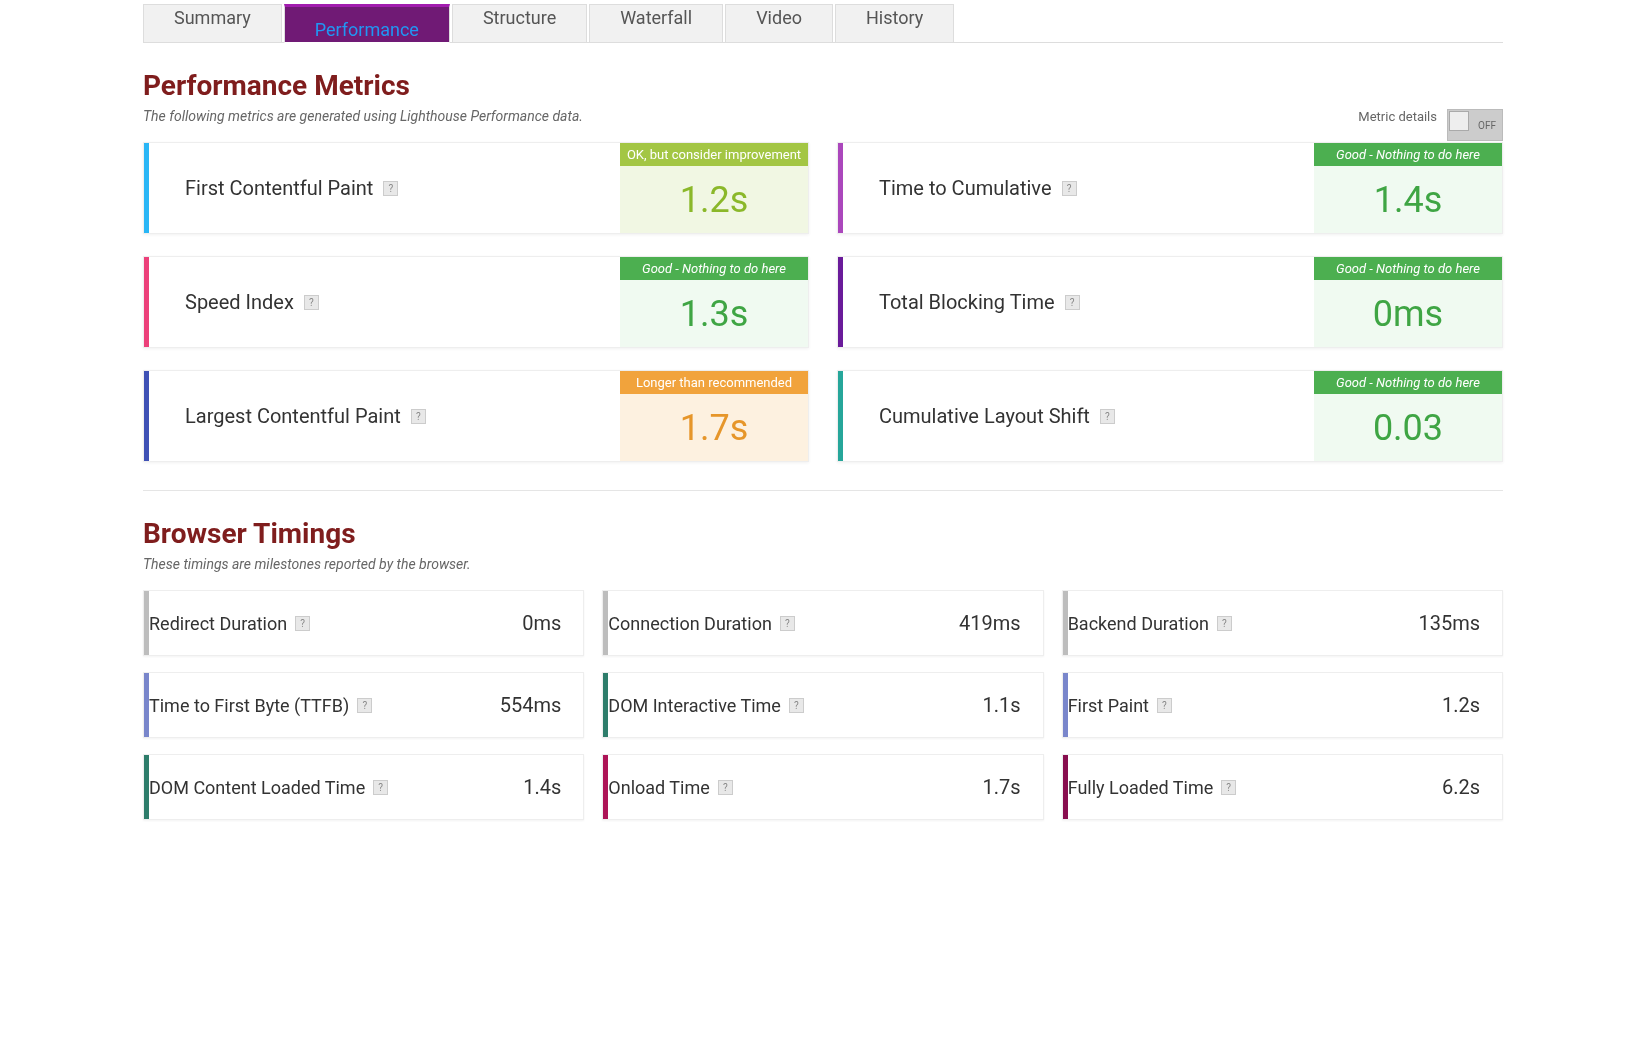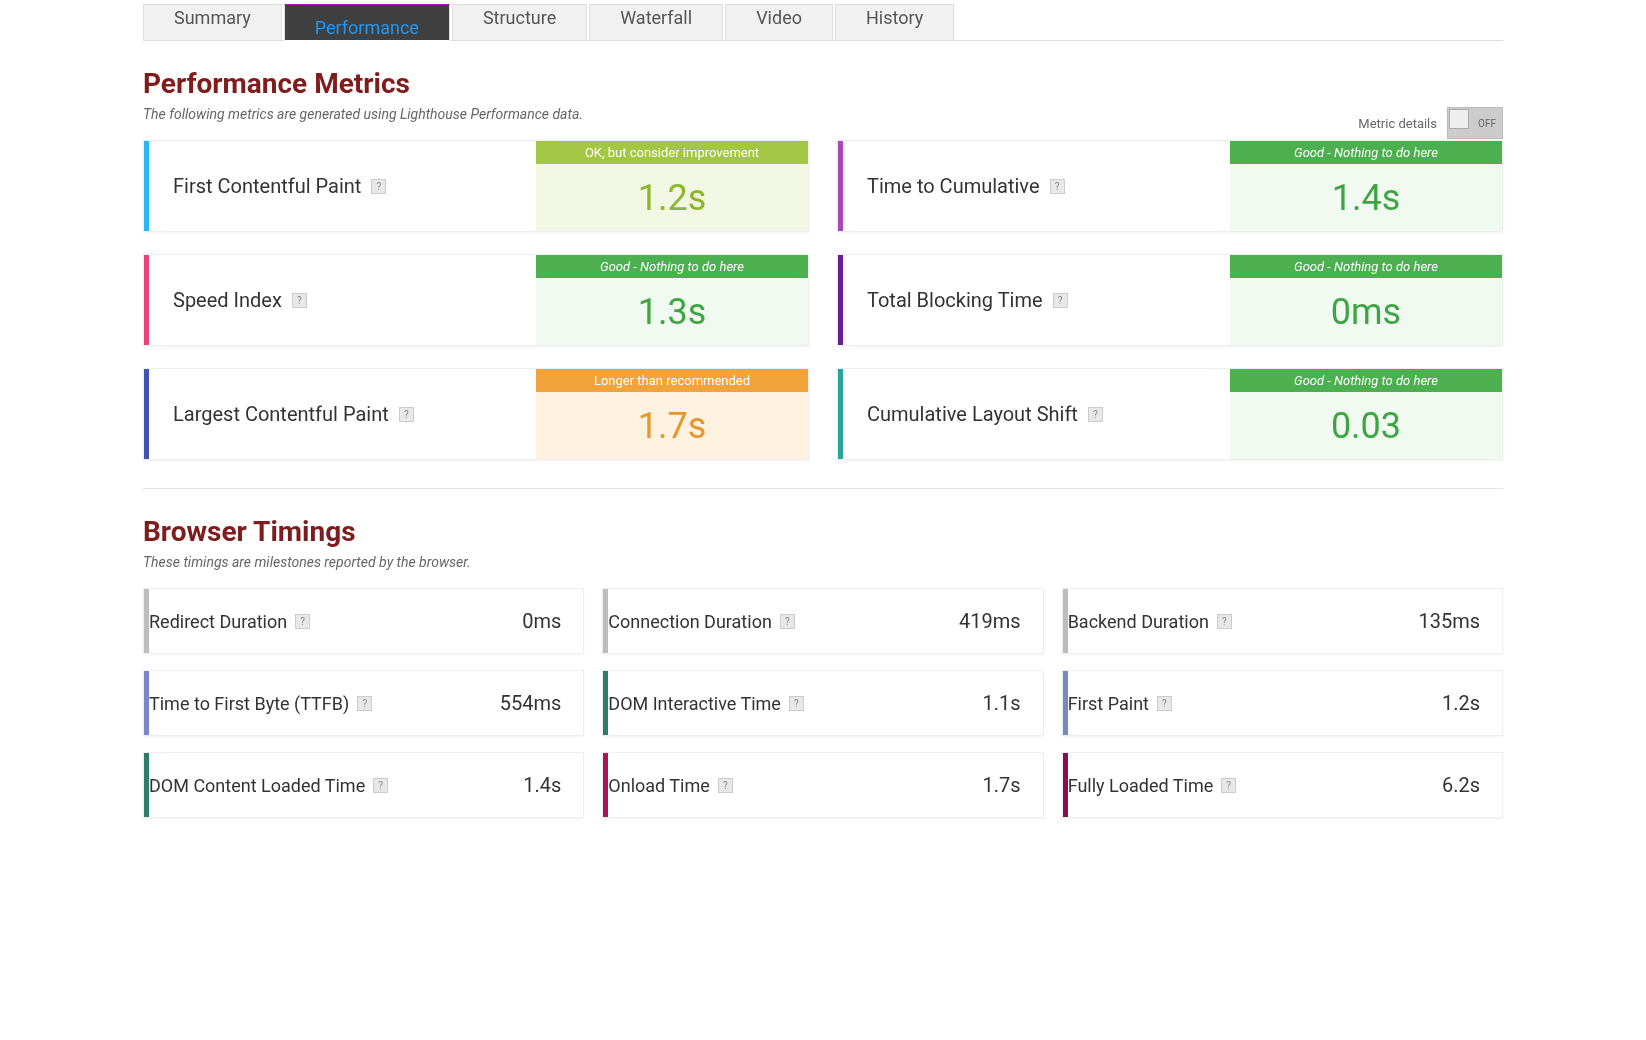--- a/index.html
+++ b/index.html
@@ -21,23 +21,23 @@
   padding: 2px 30px;
   font-size: 18px;
   color: #555;
   background: #f1f1f1;
   margin-right: 2px;
   cursor: pointer;
   border: 1px solid #ddd;
   border-bottom: none;
 }
 .tab.active {
-  background: #404040;
+  background: #701a75;
   color: #2196f3;
-  border-top: 1px solid #a21caf;
+  border-top: 3px solid #a21caf;
   border-bottom: 1px solid #fff;
   margin-bottom: -1px;
   padding-top: 12px;
 }
 
 
 .section-title {
   font-size: 28px;
   color: #7f1d1d;
   font-weight: 700;
@@ -50,21 +50,20 @@
   margin-bottom: 18px;
   font-style: italic;
 }
 .header-row {
   display: flex;
   justify-content: space-between;
   align-items: center;
 }
 .metric-details {
   display: flex;
-  align-items: center;
   gap: 10px;
   font-size: 13px;
   color: #666;
 }
 .toggle {
   width: 56px;
   height: 32px;
   background: #ccc;
   border: 1px solid #bbb;
   position: relative;
@@ -99,38 +98,38 @@
   height: 92px;
 }
 .metric-card .accent {
   width: 5px;
   flex-shrink: 0;
 }
 .metric-card .label {
   flex: 1;
   display: flex;
   align-items: center;
-  padding-left: 24px;
+  padding-left: 36px;
   font-size: 20px;
   color: #333;
   gap: 10px;
 }
 .help-icon {
   display: inline-flex;
   width: 15px; height: 15px;
   background: #e8e8e8;
   border: 1px solid #ccc;
   font-size: 10px;
   color: #888;
   align-items: center;
   justify-content: center;
   cursor: pointer;
 }
 .metric-card .score {
-  width: 272px;
+  width: 188px;
   display: flex;
   flex-direction: column;
   align-items: center;
   justify-content: center;
 }
 .score .status {
   width: 100%;
   text-align: center;
   padding: 4px 0;
   font-size: 13px;

